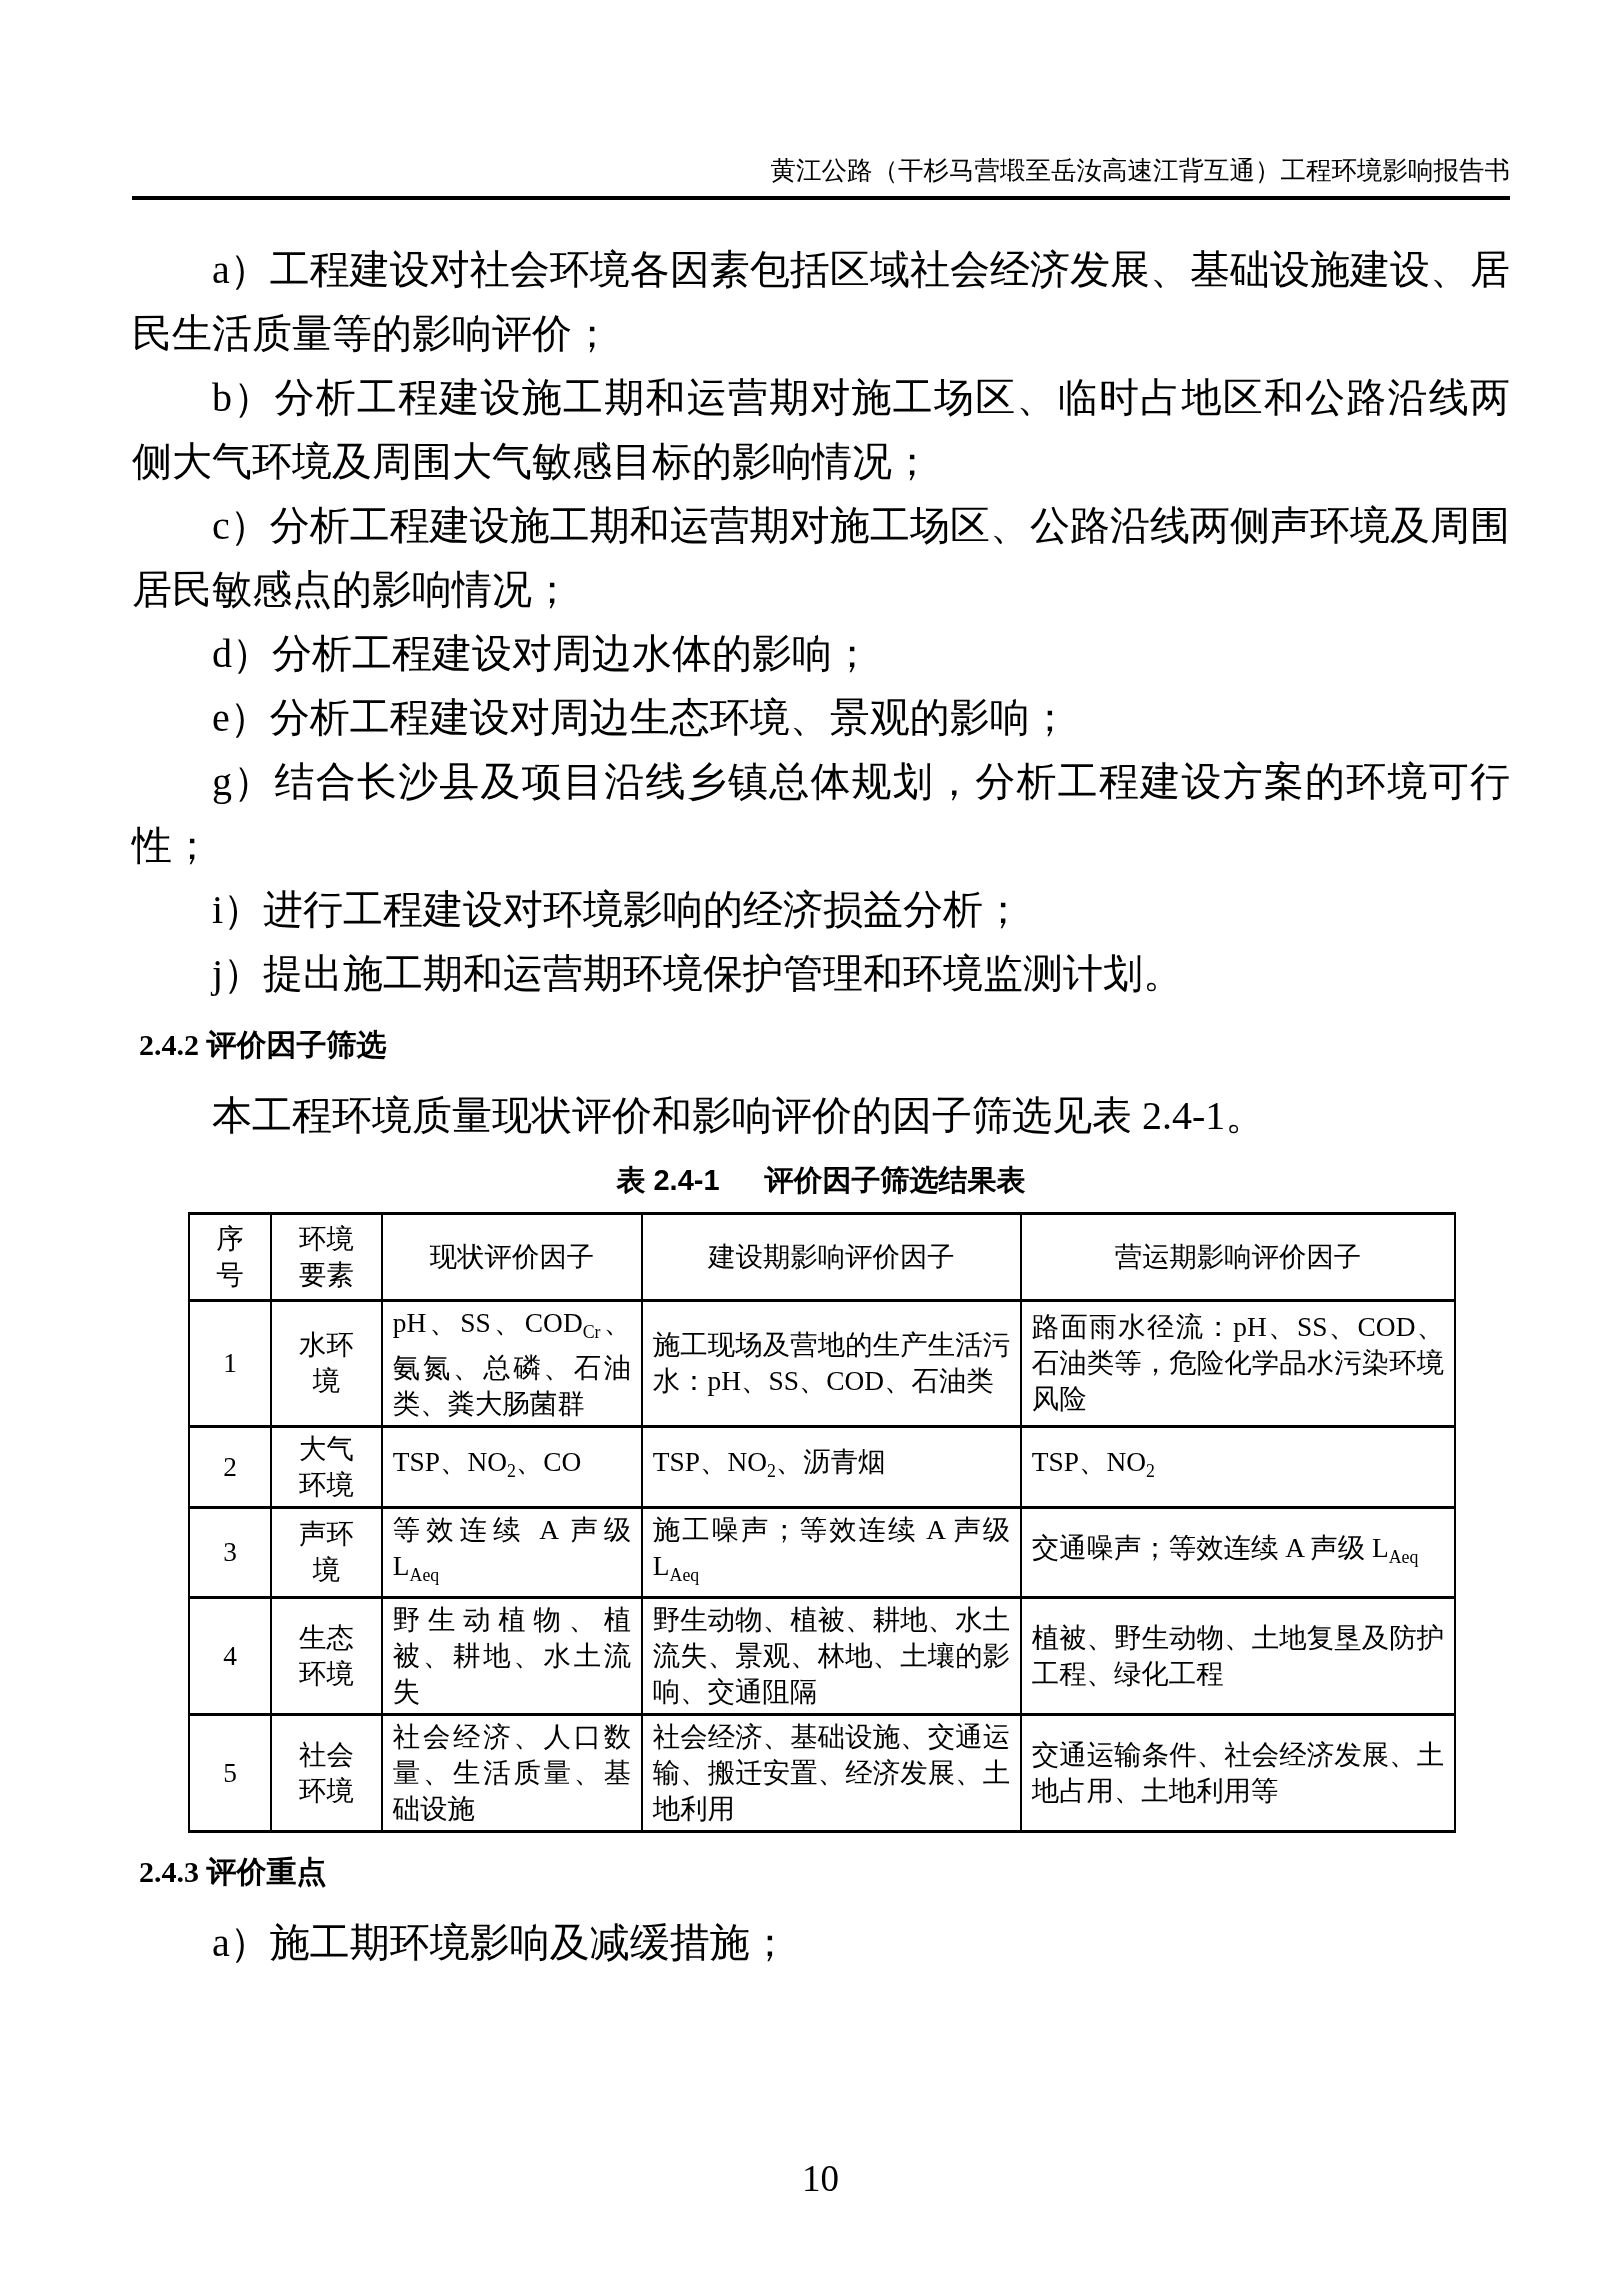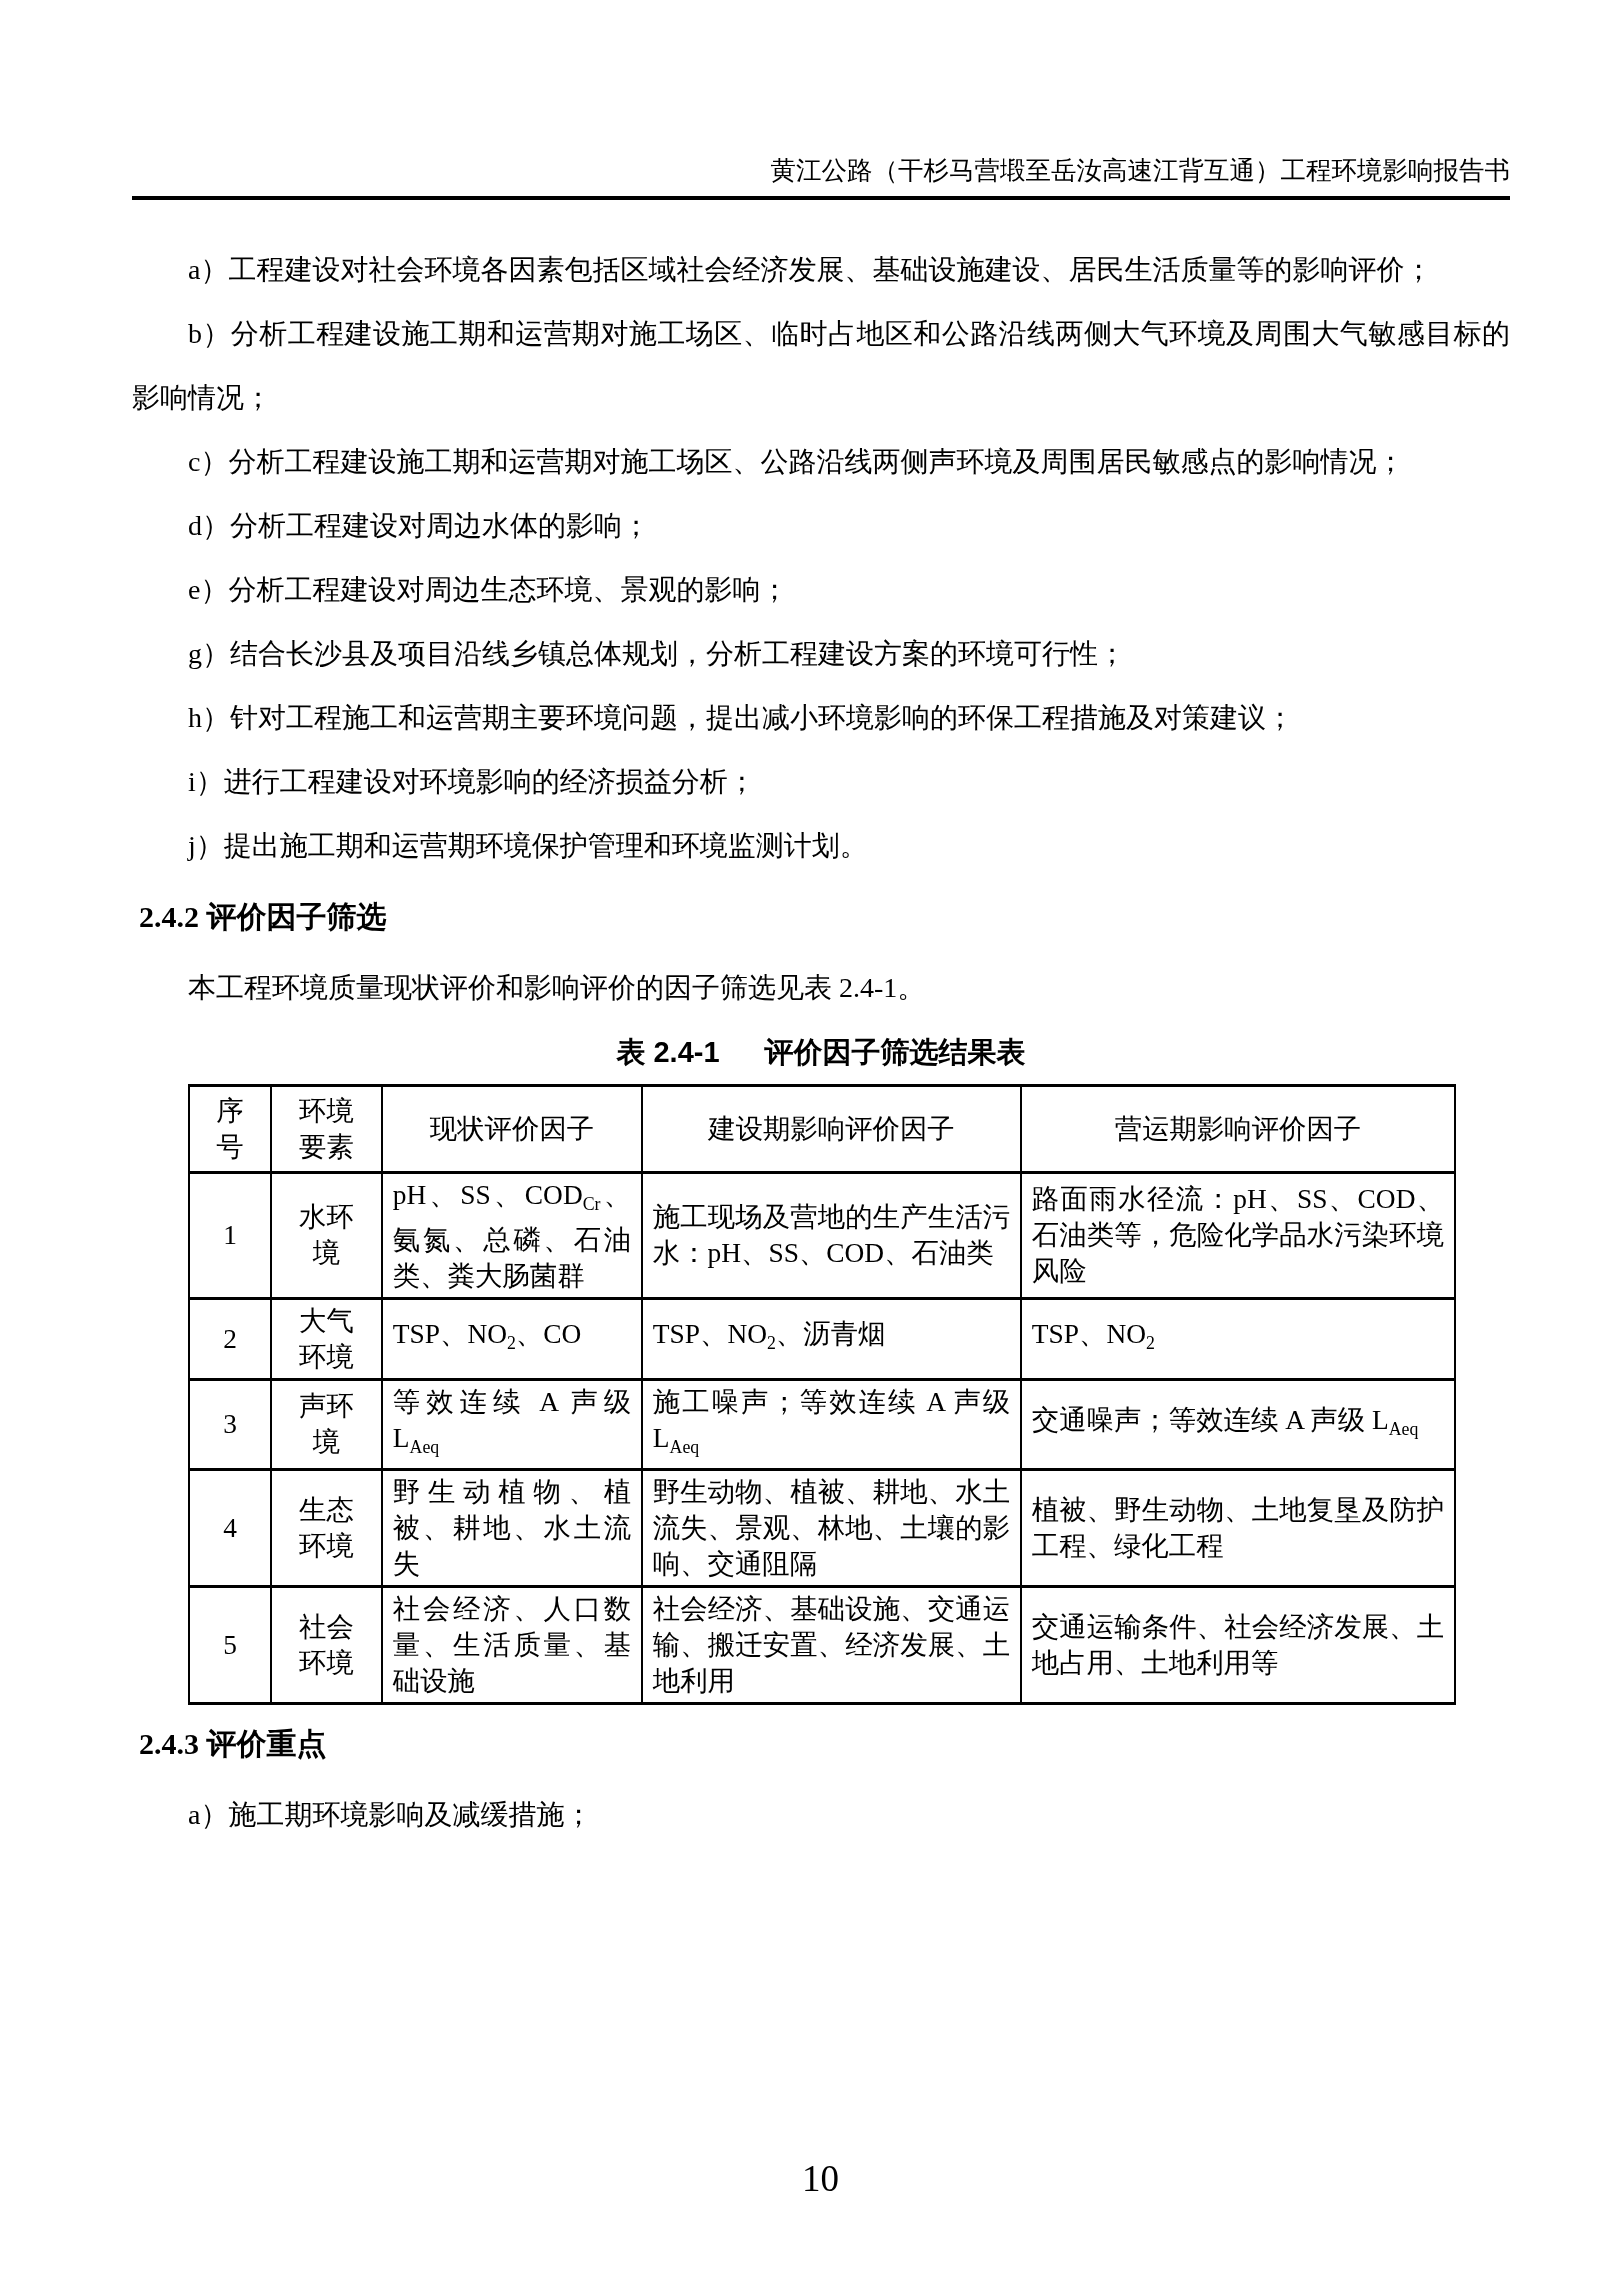--- a/index.html
+++ b/index.html
@@ -30,21 +30,21 @@
     line-height: 31px;
   }
   .doc-main {
     position: absolute;
     top: 238px;
     left: 132px;
     right: 131px;
   }
   .para {
     margin: 0;
-    font-size: 28px;
+    font-size: 40px;
     line-height: 64px;
     text-align: justify;
     text-indent: 2em;
   }
   .section-heading {
     margin: 7px;
     font-size: 30px;
     line-height: 64px;
     font-weight: bold;
     text-indent: 0;
@@ -109,21 +109,20 @@
   </header>
 
   <main class="doc-main">
 
     <p class="para">a）工程建设对社会环境各因素包括区域社会经济发展、基础设施建设、居民生活质量等的影响评价；</p>
     <p class="para">b）分析工程建设施工期和运营期对施工场区、临时占地区和公路沿线两侧大气环境及周围大气敏感目标的影响情况；</p>
     <p class="para">c）分析工程建设施工期和运营期对施工场区、公路沿线两侧声环境及周围居民敏感点的影响情况；</p>
     <p class="para">d）分析工程建设对周边水体的影响；</p>
     <p class="para">e）分析工程建设对周边生态环境、景观的影响；</p>
     <p class="para">g）结合长沙县及项目沿线乡镇总体规划，分析工程建设方案的环境可行性；</p>
-    <p class="para">h）针对工程施工和运营期主要环境问题，提出减小环境影响的环保工程措施及对策建议；</p>
     <p class="para">i）进行工程建设对环境影响的经济损益分析；</p>
     <p class="para">j）提出施工期和运营期环境保护管理和环境监测计划。</p>
 
     <h3 class="section-heading">2.4.2 评价因子筛选</h3>
 
     <p class="para">本工程环境质量现状评价和影响评价的因子筛选见表 2.4-1。</p>
 
     <div class="table-caption">
       <span class="caption-label">表 2.4-1</span><span>评价因子筛选结果表</span>
     </div>

